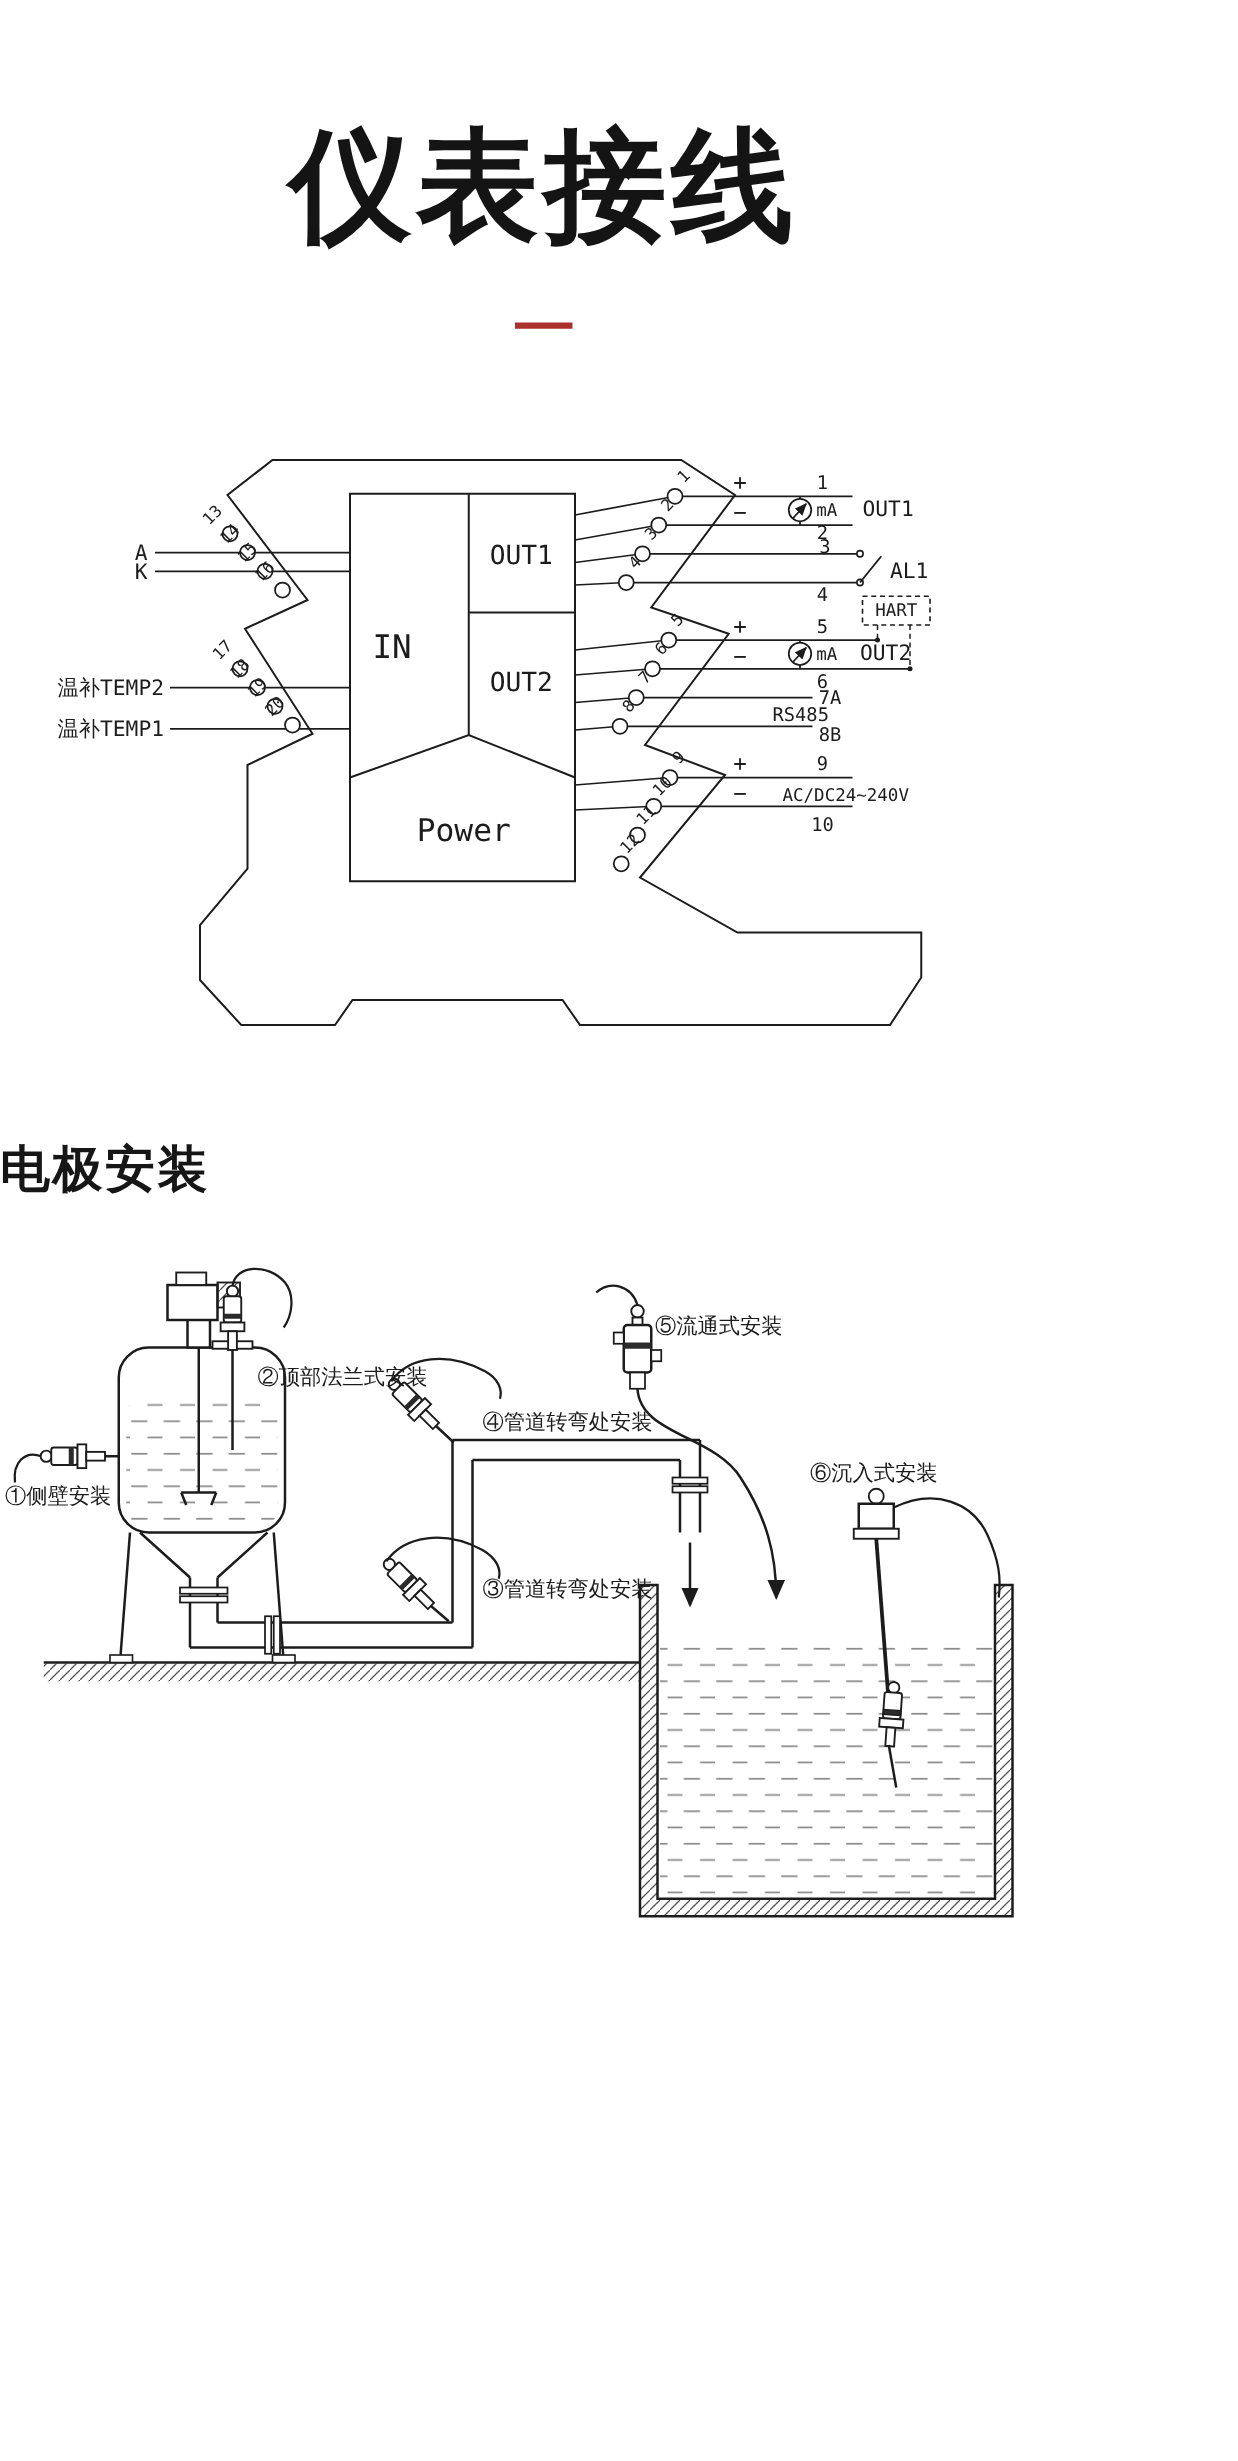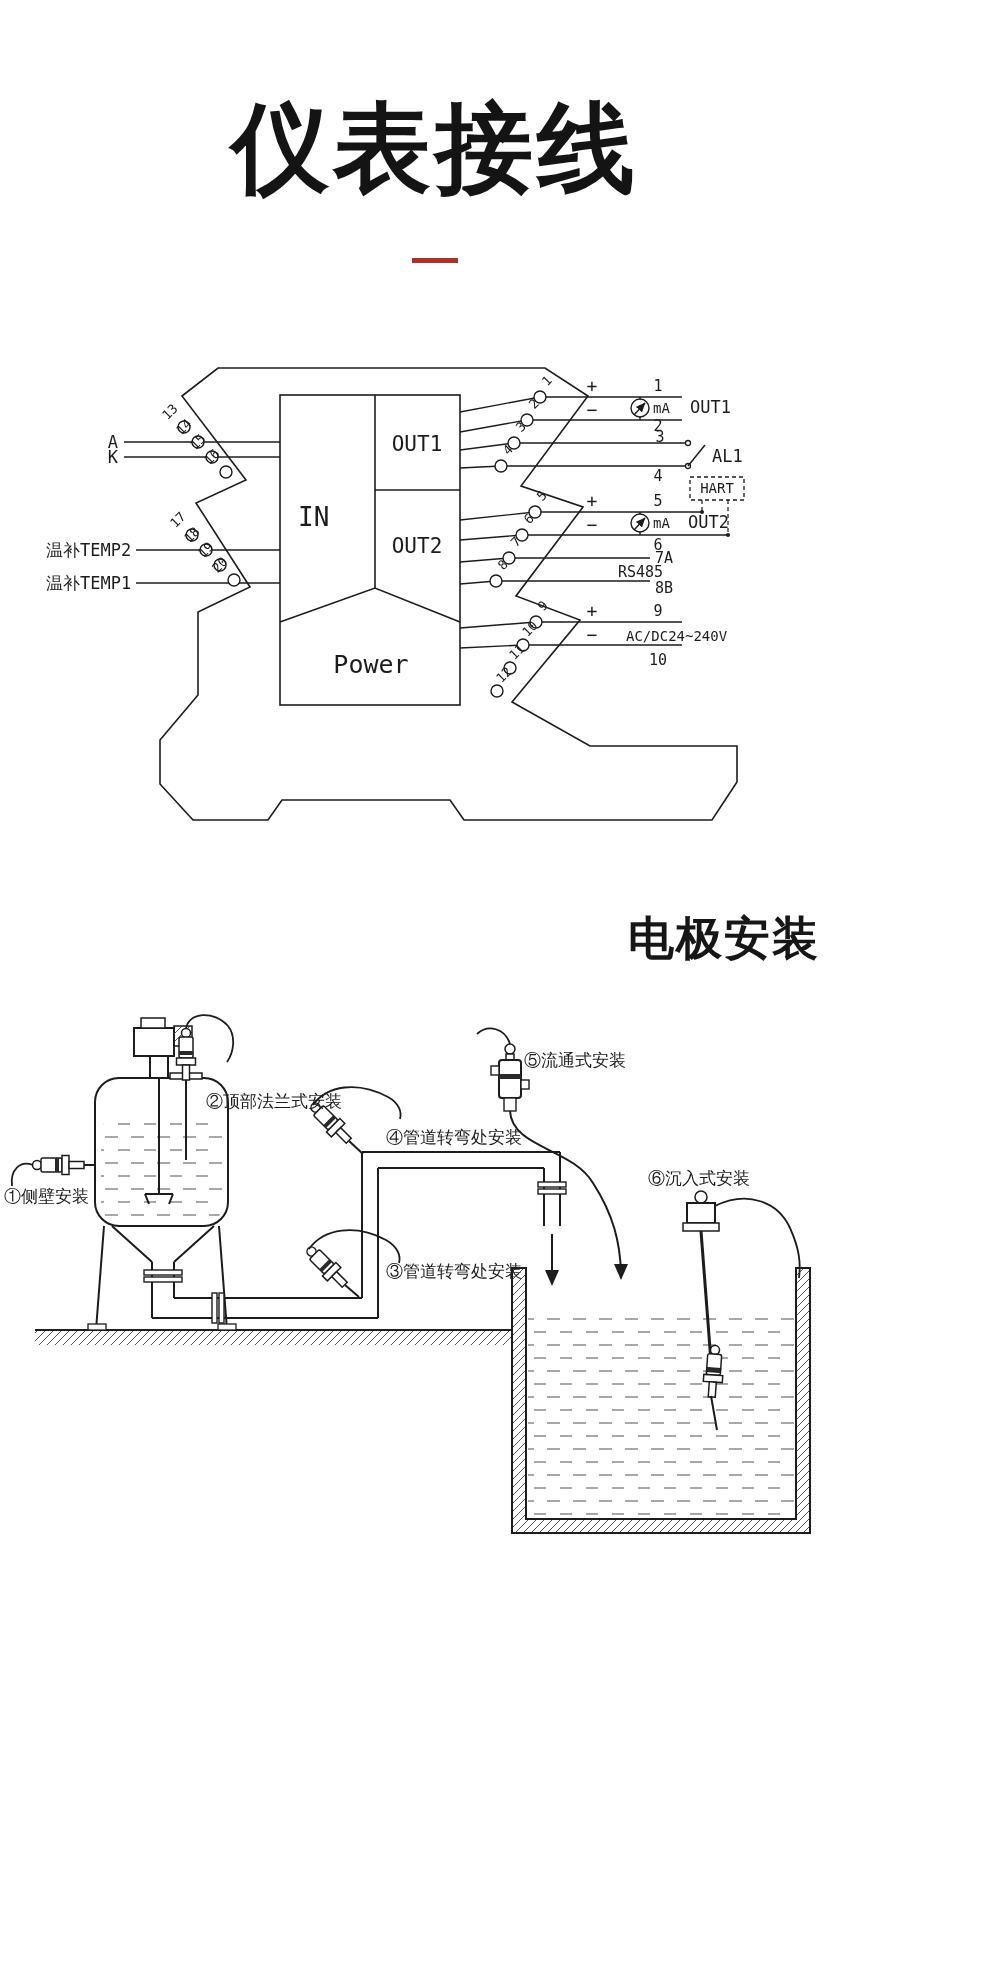--- a/index.html
+++ b/index.html
@@ -3,22 +3,22 @@
 <meta charset="utf-8">
 <style>
   * { margin:0; padding:0; box-sizing:border-box; }
   html,body { width:990px; height:1969px; }
   body { background:#ffffff; font-family:"Liberation Sans",sans-serif; position:relative; }
   .page { position:absolute; left:0; top:0; width:990px; height:1772px; background:#ffffff; overflow:hidden; }
   .title1 { position:absolute; top:84px; left:0; right:120px; text-align:center;
             font-size:98px; font-weight:900; color:#141414; letter-spacing:4px; }
   .divider-wrap { position:absolute; top:258px; left:0; right:120px; }
   .divider-bar { width:46px; height:5px; background:#ab322b; margin:0 auto; }
-  .title2 { position:absolute; top:908px; left:0; right:170px; text-align:right;
-            font-size:46px; font-weight:800; color:#161616; letter-spacing:2px; }
+  .title2 { position:absolute; top:908px; left:0; right:170px; text-align:left;
+            font-size:40px; font-weight:800; color:#161616; letter-spacing:2px; }
   .svg-wiring  { position:absolute; top:350px; left:0; }
   .svg-install { position:absolute; top:1000px; left:0; }
   svg text { fill:#1c1c1c; }
   .mono { font-family:"DejaVu Sans Mono",monospace; }
   .cjk  { font-family:"Liberation Sans",sans-serif; }
 </style>
 </head>
 <body>
 
 <div class="page">

